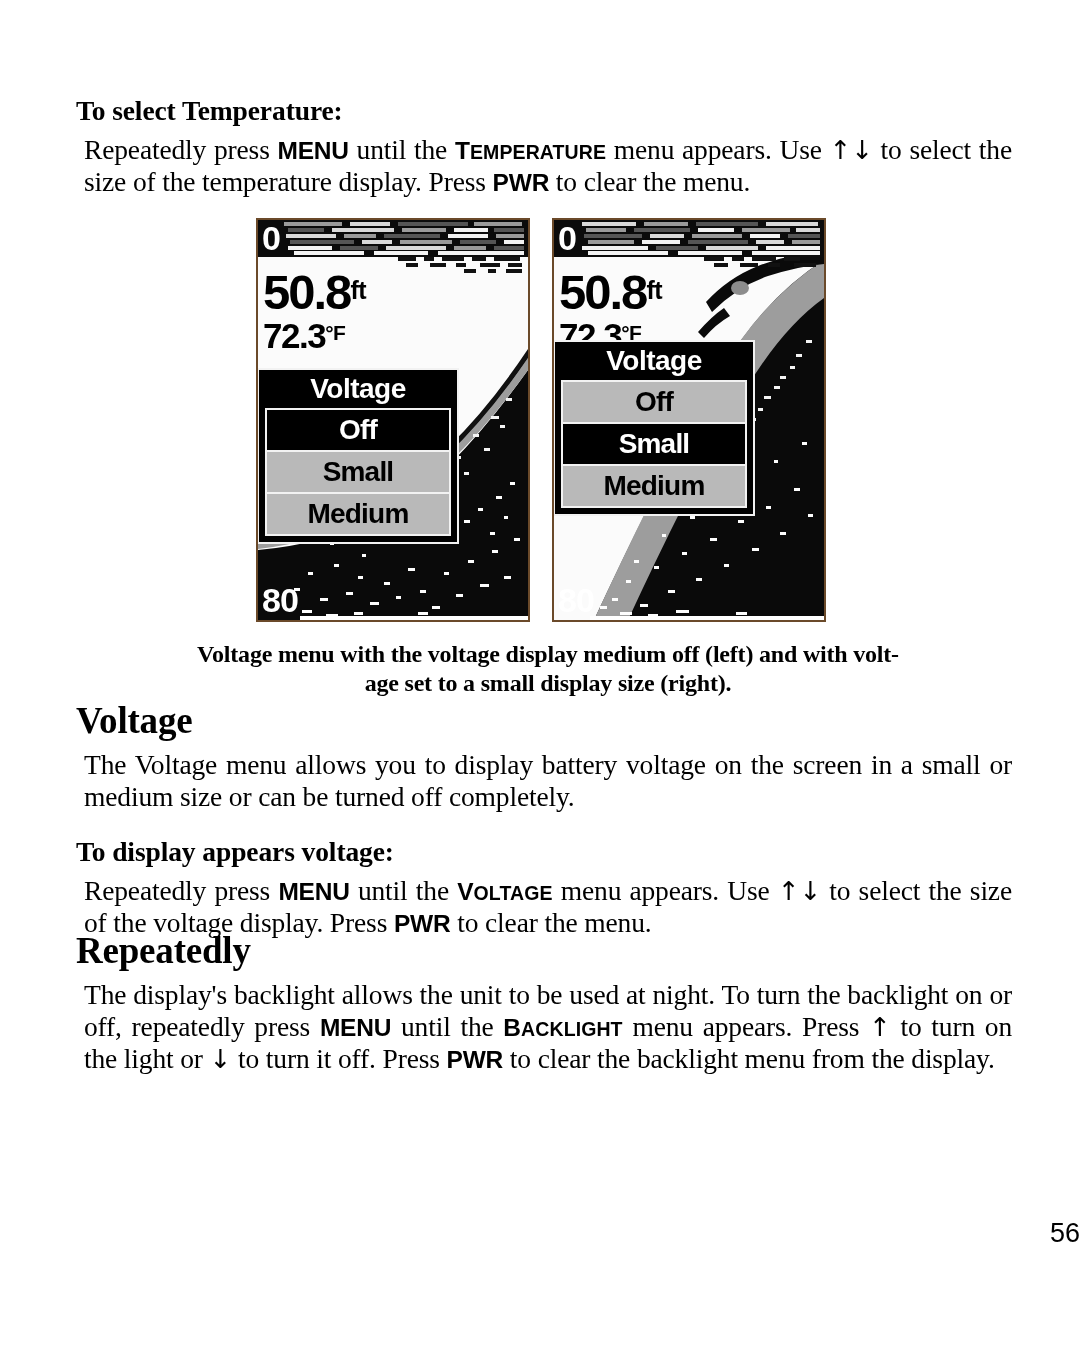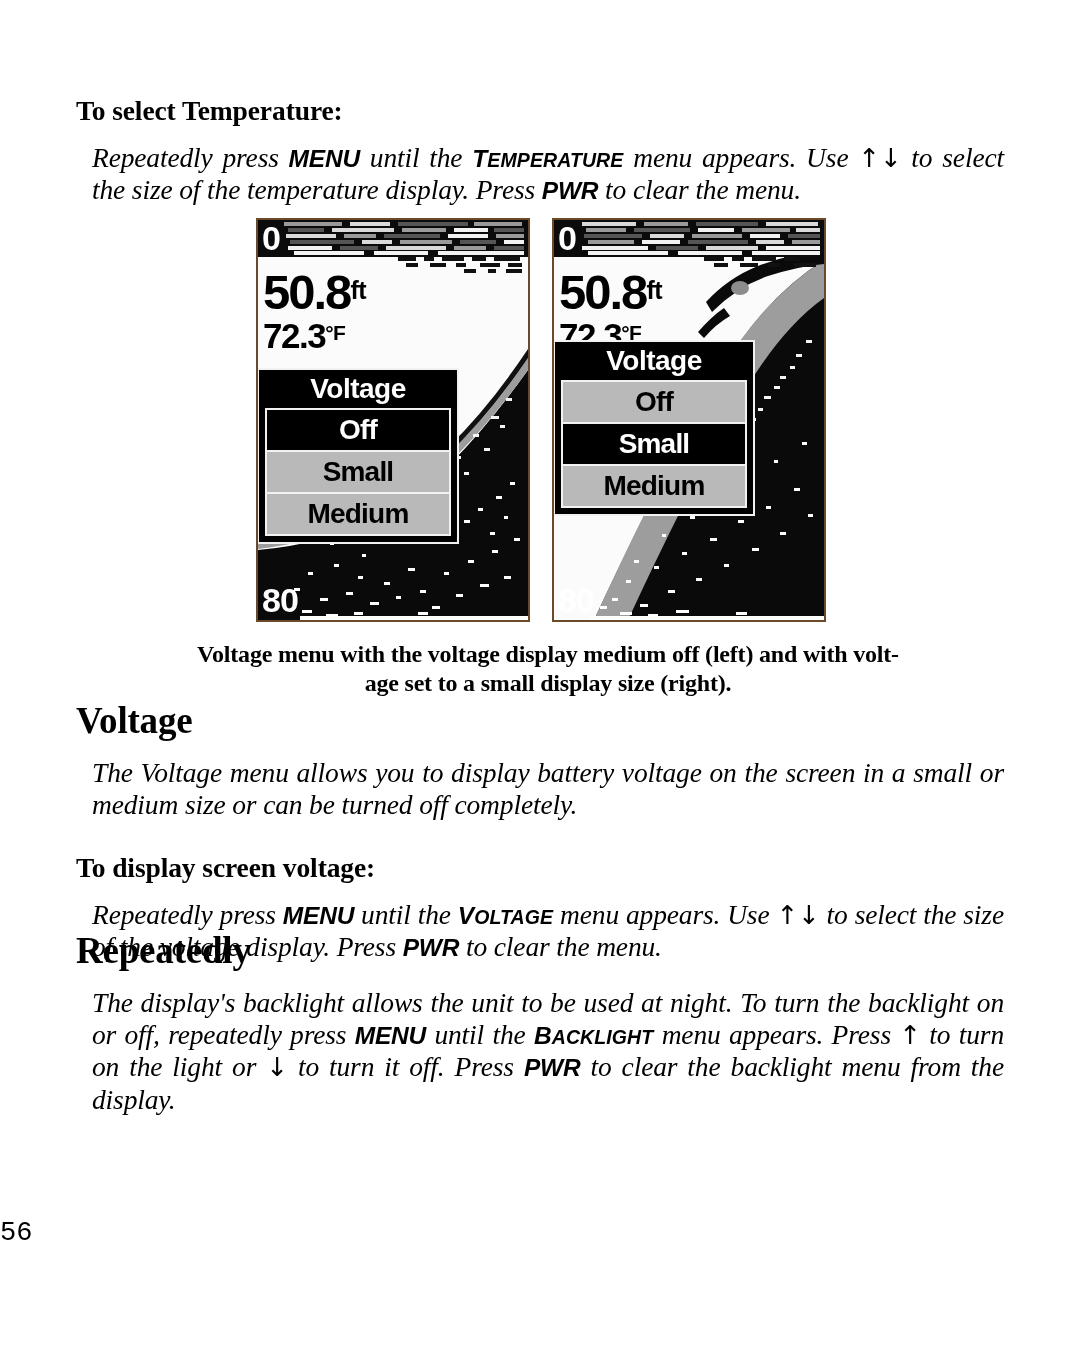--- a/index.html
+++ b/index.html
@@ -42,24 +42,23 @@
     font-weight: bold;
     font-size: 37px;
     line-height: 1.05;
     margin: 0 0 7px 0;
     letter-spacing: -0.2px;
   }
   p.body {
     font-family: "Liberation Serif", "DejaVu Serif", serif;
     font-size: 27.5px;
     line-height: 1.175;
-    margin: 16px;
+    margin: 8px;
     text-align: justify;
     letter-spacing: -0.15px;
-    font-style: italic;
   }
   .kb {
     font-family: "Liberation Sans", "DejaVu Sans", sans-serif;
     font-weight: bold;
     font-size: 24.5px;
     letter-spacing: -0.2px;
   }
   .sc {
     font-family: "Liberation Sans", "DejaVu Sans", sans-serif;
     font-weight: bold;
@@ -259,22 +258,22 @@
 
   .blk-voltage   { position: absolute; left: 76px; top: 702px;  width: 944px; }
   .blk-backlight { position: absolute; left: 76px; top: 932px;  width: 944px; }
   .gap-md { height: 16px; }
 
   .pagenum {
     position: absolute;
     left: 0;
     top: 1218px;
     width: 1080px;
-    text-align: left;
-    font-family: Liberation Mono, monospace;
+    text-align: right;
+    font-family: Liberation Sans, sans-serif;
     font-size: 27px;
   }
 </style>
 </head>
 <body>
 
 <div class="page">
 
   <div class="content">
     <h2 class="subhead">To select Temperature:</h2>
@@ -530,21 +529,21 @@
 
   <div class="caption">
     <div>Voltage menu with the voltage display medium off (left) and with volt-</div>
     <div>age set to a small display size (right).</div>
   </div>
 
   <div class="blk-voltage">
     <h1 class="section">Voltage</h1>
     <p class="body">The Voltage menu allows you to display battery voltage on the screen in a small or medium size or can be turned off completely.</p>
     <div class="gap-md"></div>
-    <h2 class="subhead">To display screen voltage:</h2>
+    <h2 class="subhead">To display appears voltage:</h2>
     <p class="body"><span>Repeatedly press </span><span class="kb">MENU</span><span> until the </span><span class="sc"><span class="cap">V</span><span>OLTAGE</span></span><span> menu appears. Use </span><span class="arrow">↑↓</span><span> to select the size of the voltage display. Press </span><span class="kb">PWR</span><span> to clear the menu.</span></p>
   </div>
 
   <div class="blk-backlight">
     <h1 class="section">Repeatedly</h1>
     <p class="body"><span>The display's backlight allows the unit to be used at night. To turn the backlight on or off, repeatedly press </span><span class="kb">MENU</span><span> until the </span><span class="sc"><span class="cap">B</span><span>ACKLIGHT</span></span><span> menu appears. Press </span><span class="arrow">↑</span><span> to turn on the light or </span><span class="arrow">↓</span><span> to turn it off. Press </span><span class="kb">PWR</span><span> to clear the backlight menu from the display.</span></p>
   </div>
 
   <div class="pagenum">56</div>
 

